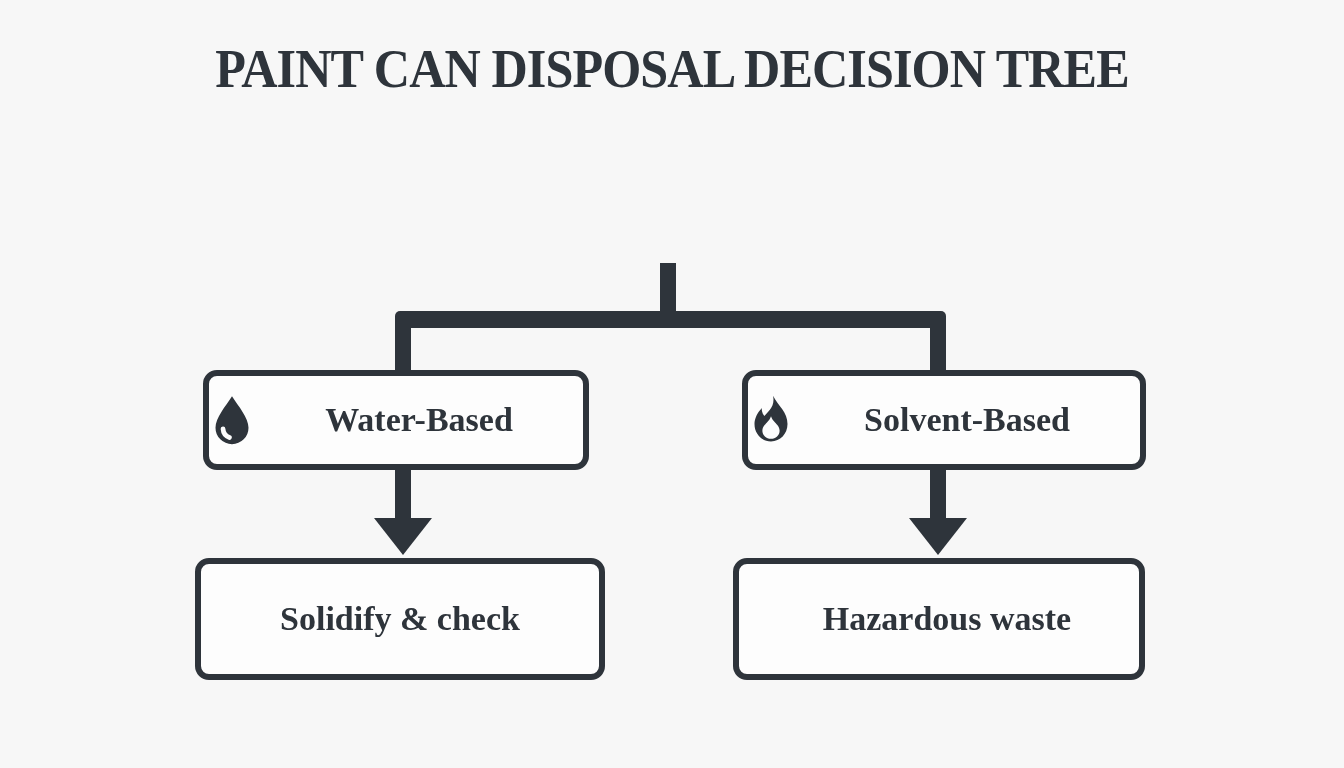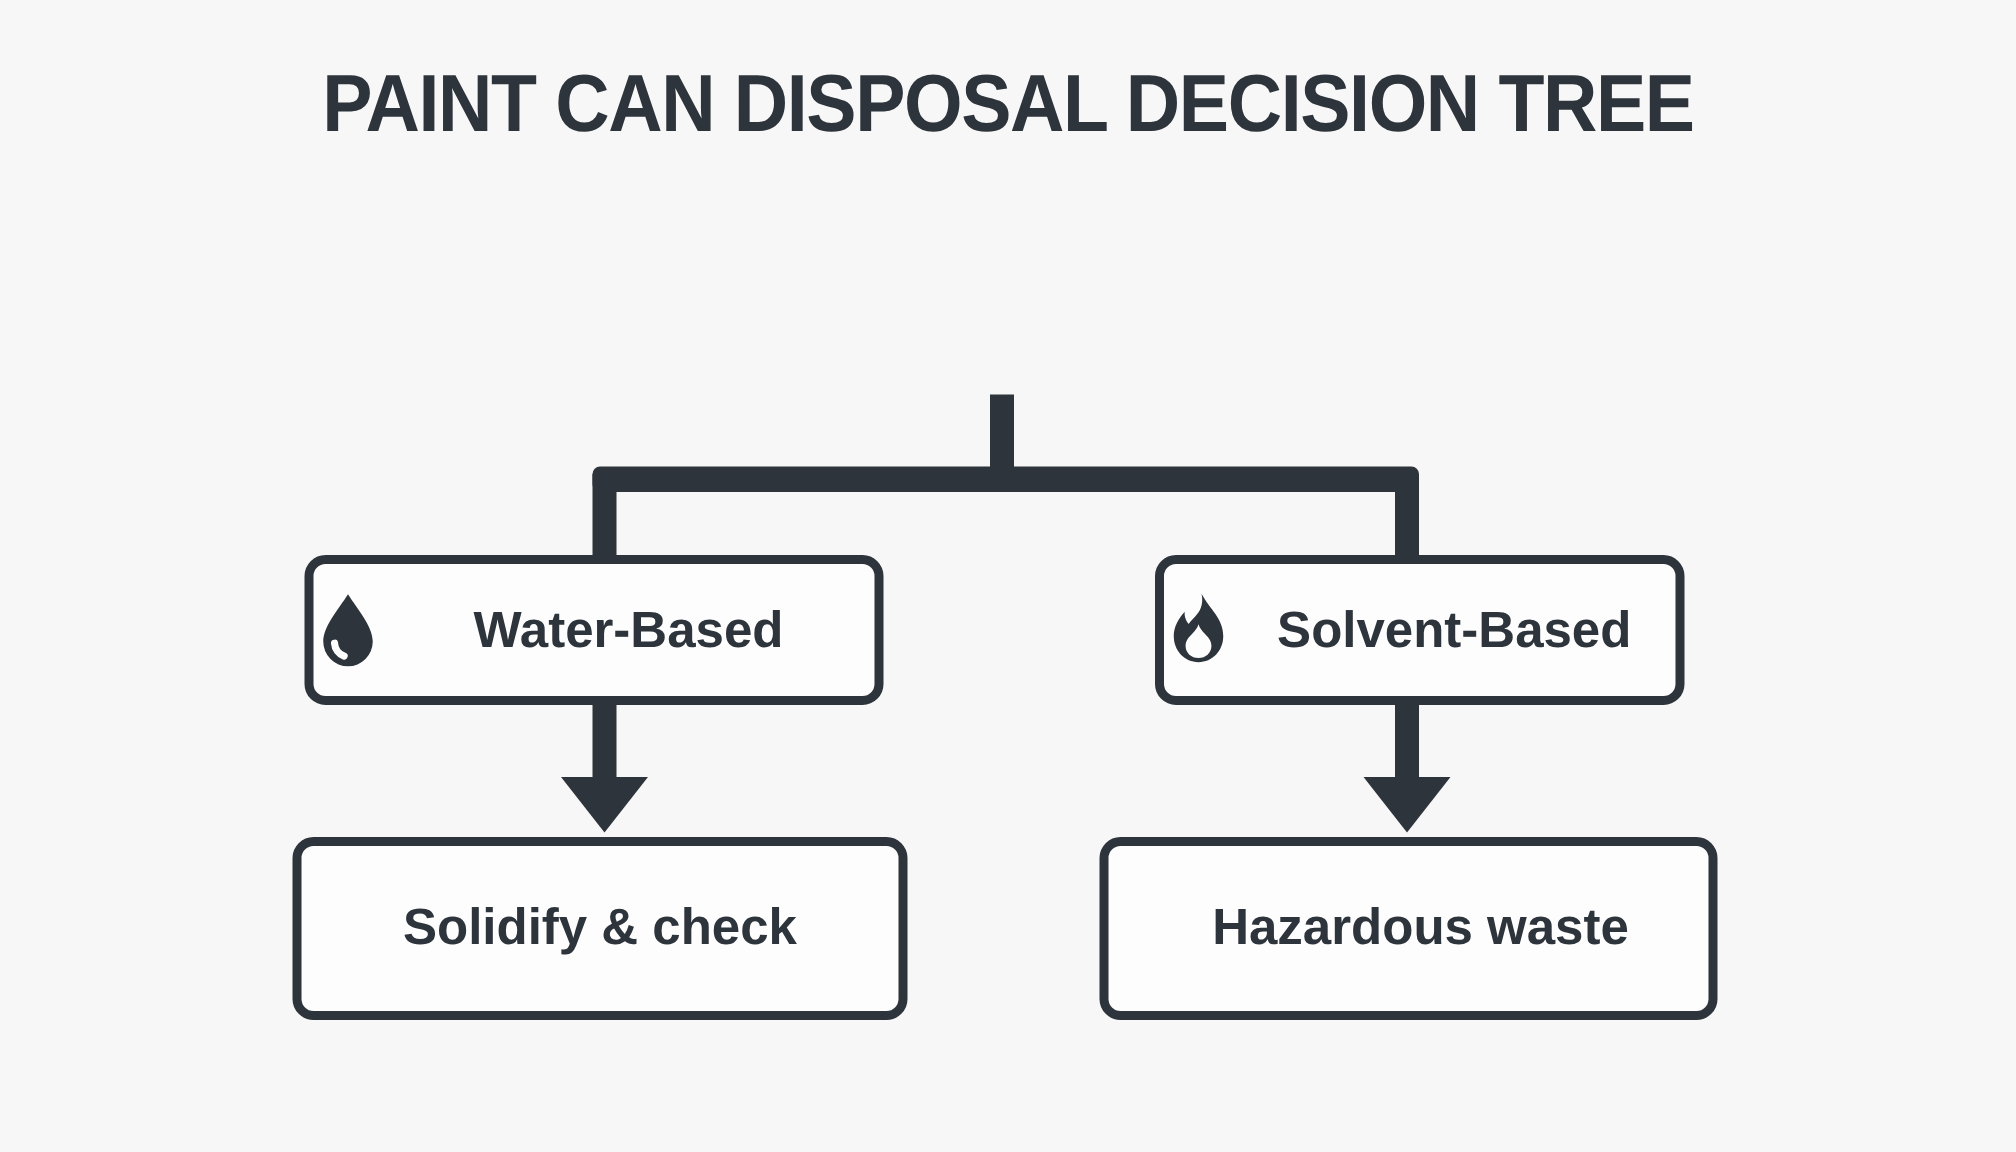--- a/index.html
+++ b/index.html
@@ -12,20 +12,21 @@
   body {
     font-family: "Liberation Sans", sans-serif;
     color: var(--ink);
   }
   .canvas {
     position: relative;
     width: 1344px;
     height: 768px;
     background: var(--bg);
     overflow: hidden;
+    font-family: Liberation Serif, serif;
   }
   .title {
     position: absolute;
     left: 0; right: 0; top: 38px;
     text-align: center;
     font-size: 54px;
     font-weight: bold;
     letter-spacing: -1px;
     transform: scaleX(0.93);
     transform-origin: 50% 50%;
@@ -52,21 +53,21 @@
     top: 370px;
     width: 386px; height: 100px;
     font-size: 34px;
     justify-content: flex-start;
   }
   .branch-box .label-wrap {
     flex: 1;
     text-align: center;
   }
   .branch-water { left: 203px; }
-  .branch-solvent { left: 770px; width: 353px; }
+  .branch-solvent { left: 742px; width: 404px; }
   .outcome-box {
     top: 558px;
     height: 122px;
     font-size: 34px;
     text-align: center;
     line-height: 1.23;
     flex-direction: row;
   }
   .outcome-water { left: 195px; width: 410px; }
   .outcome-solvent { left: 733px; width: 412px; padding-left: 16px; }

